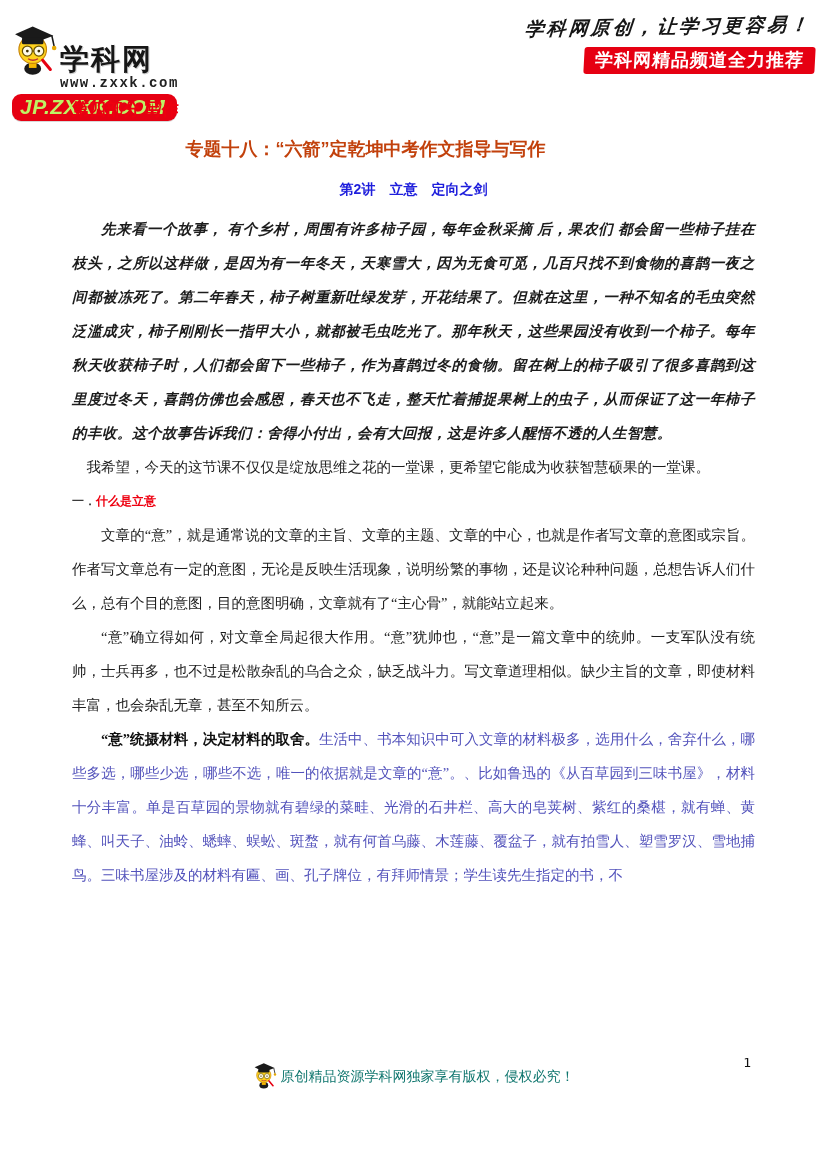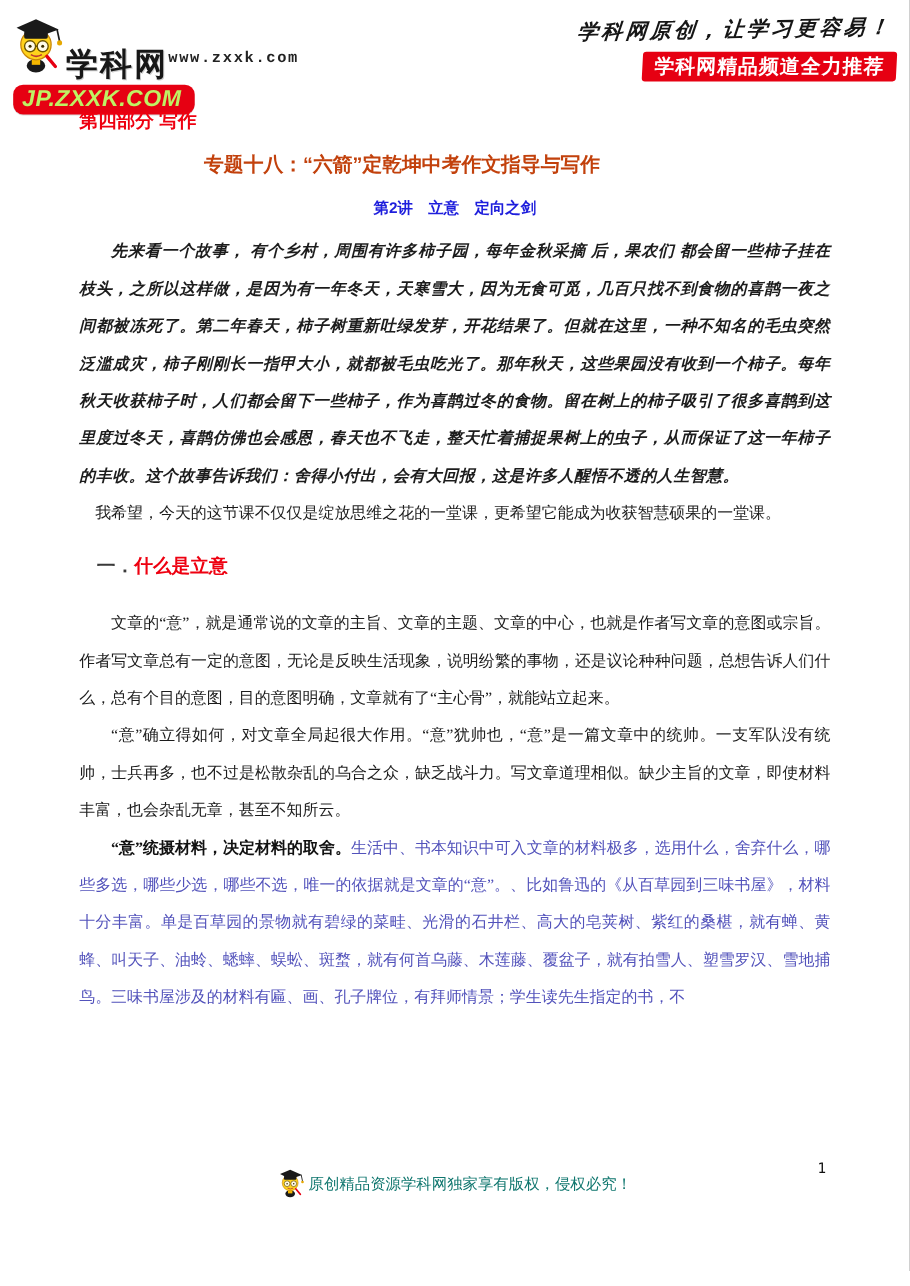--- a/index.html
+++ b/index.html
@@ -12,21 +12,21 @@
     color:#1a1a1a;
     overflow:hidden;
   }
   
   .header{
     display:flex;justify-content:space-between;align-items:flex-start;
     padding:8px 12px 0 12px;height:82px;box-sizing:border-box;
   }
   .logo-col{display:flex;flex-direction:column;}
   .logo-row{display:flex;align-items:center;}
-  .logo-text{display:flex;flex-direction:row;margin-left:2px;margin-top:36px;}
+  .logo-text{display:flex;flex-direction:column;margin-left:2px;margin-top:36px;}
   .brand{
     font-family:"Liberation Sans","DejaVu Sans",sans-serif;
     font-weight:900;font-size:29px;line-height:30px;color:#171717;
     letter-spacing:2px;text-shadow:1px 1px 0 #cfcfcf;
   }
   .site-url{
     font-family:Liberation Mono, monospace;
     font-weight:bold;font-size:14px;letter-spacing:1.5px;color:#222;margin-top:1px;
   }
   .jp-badge{
@@ -71,22 +71,22 @@
     font-size:14.5px;line-height:34px;margin:0;
     text-align:justify;color:#1c1c1c;
   }
   .indent-2{text-indent:2em;}
   .indent-1{text-indent:1em;}
   .story{
     color:#f01111;font-weight:bold;font-style:italic;
     letter-spacing:.5px;
   }
   .section-head{
-    font-size:17px;line-height:34px;font-weight:bold;margin:16px;
-    font-family:Liberation Mono, monospace;
+    font-size:12px;line-height:34px;font-weight:bold;margin:0;
+    font-family:Liberation Serif, serif;
   }
   .section-head .num{color:#3a3a3a;}
   .section-head .label{color:#ee0010;}
   .mixed .lead{font-weight:bold;color:#111;}
   .mixed .rest{color:#5252bb;}
   
   .footer{
     position:absolute;left:0;top:1060px;width:100%;
     display:flex;justify-content:center;align-items:center;gap:4px;
     font-size:14px;color:#0f766e;

